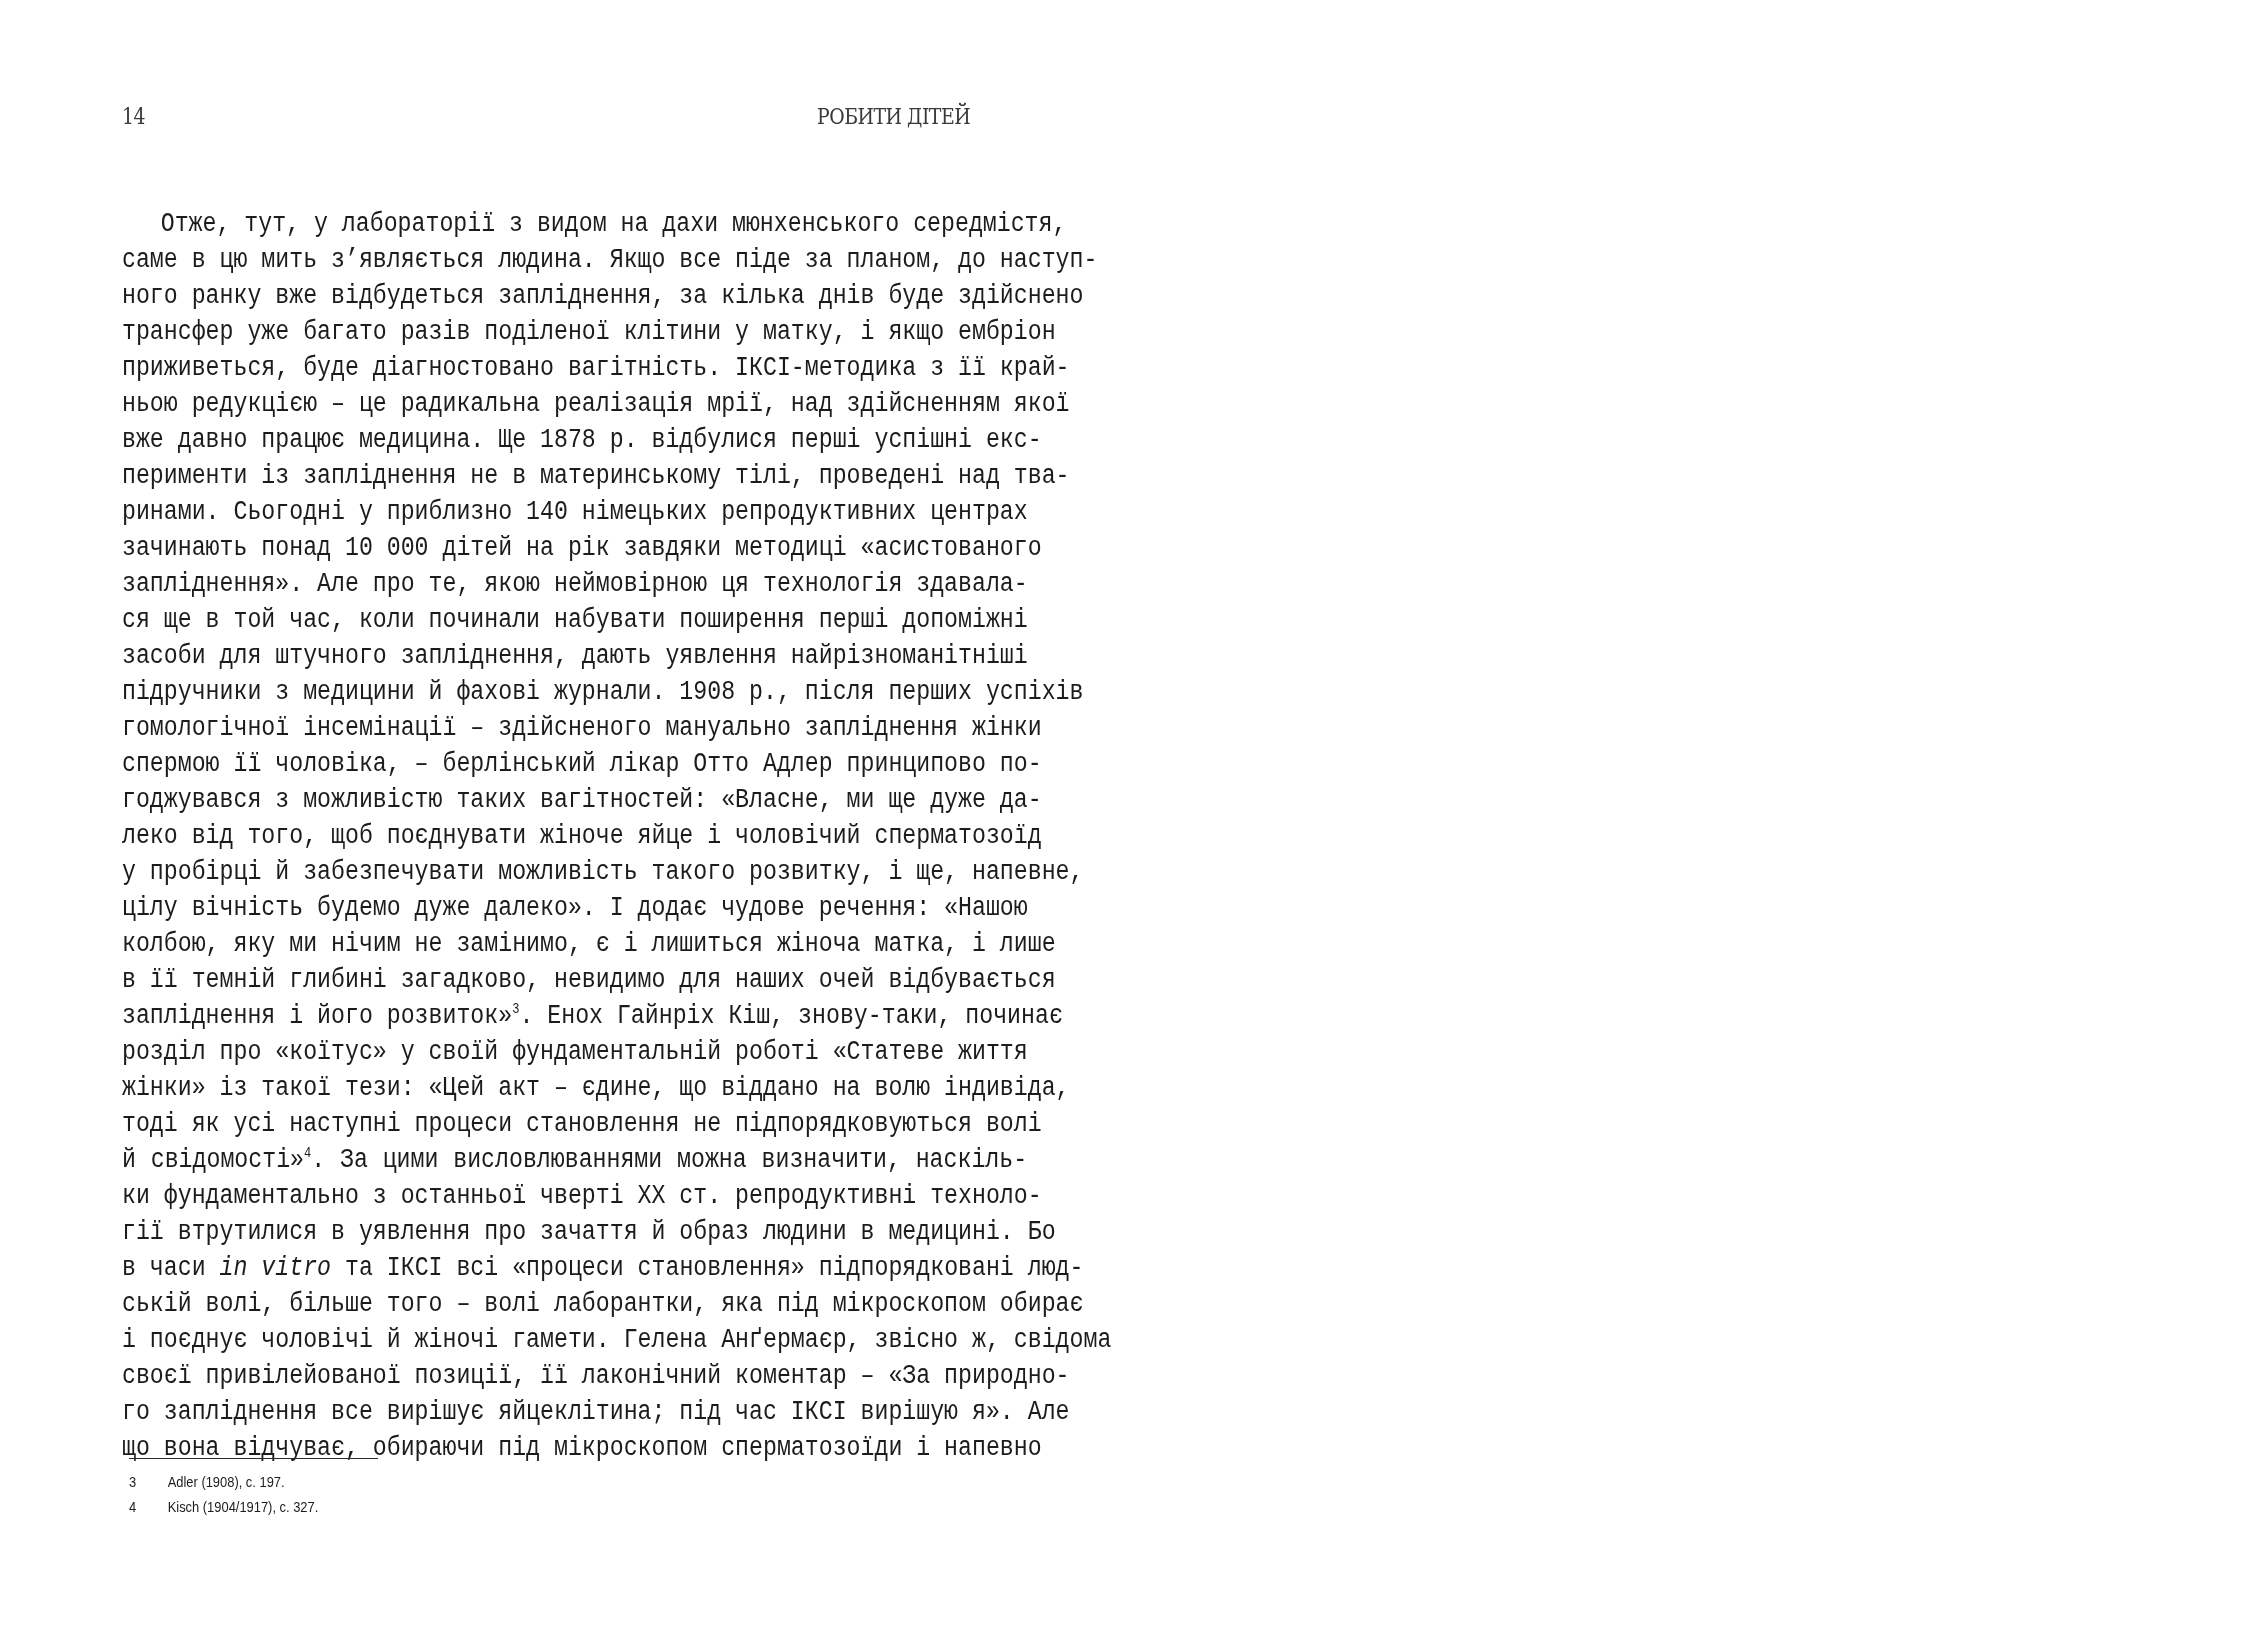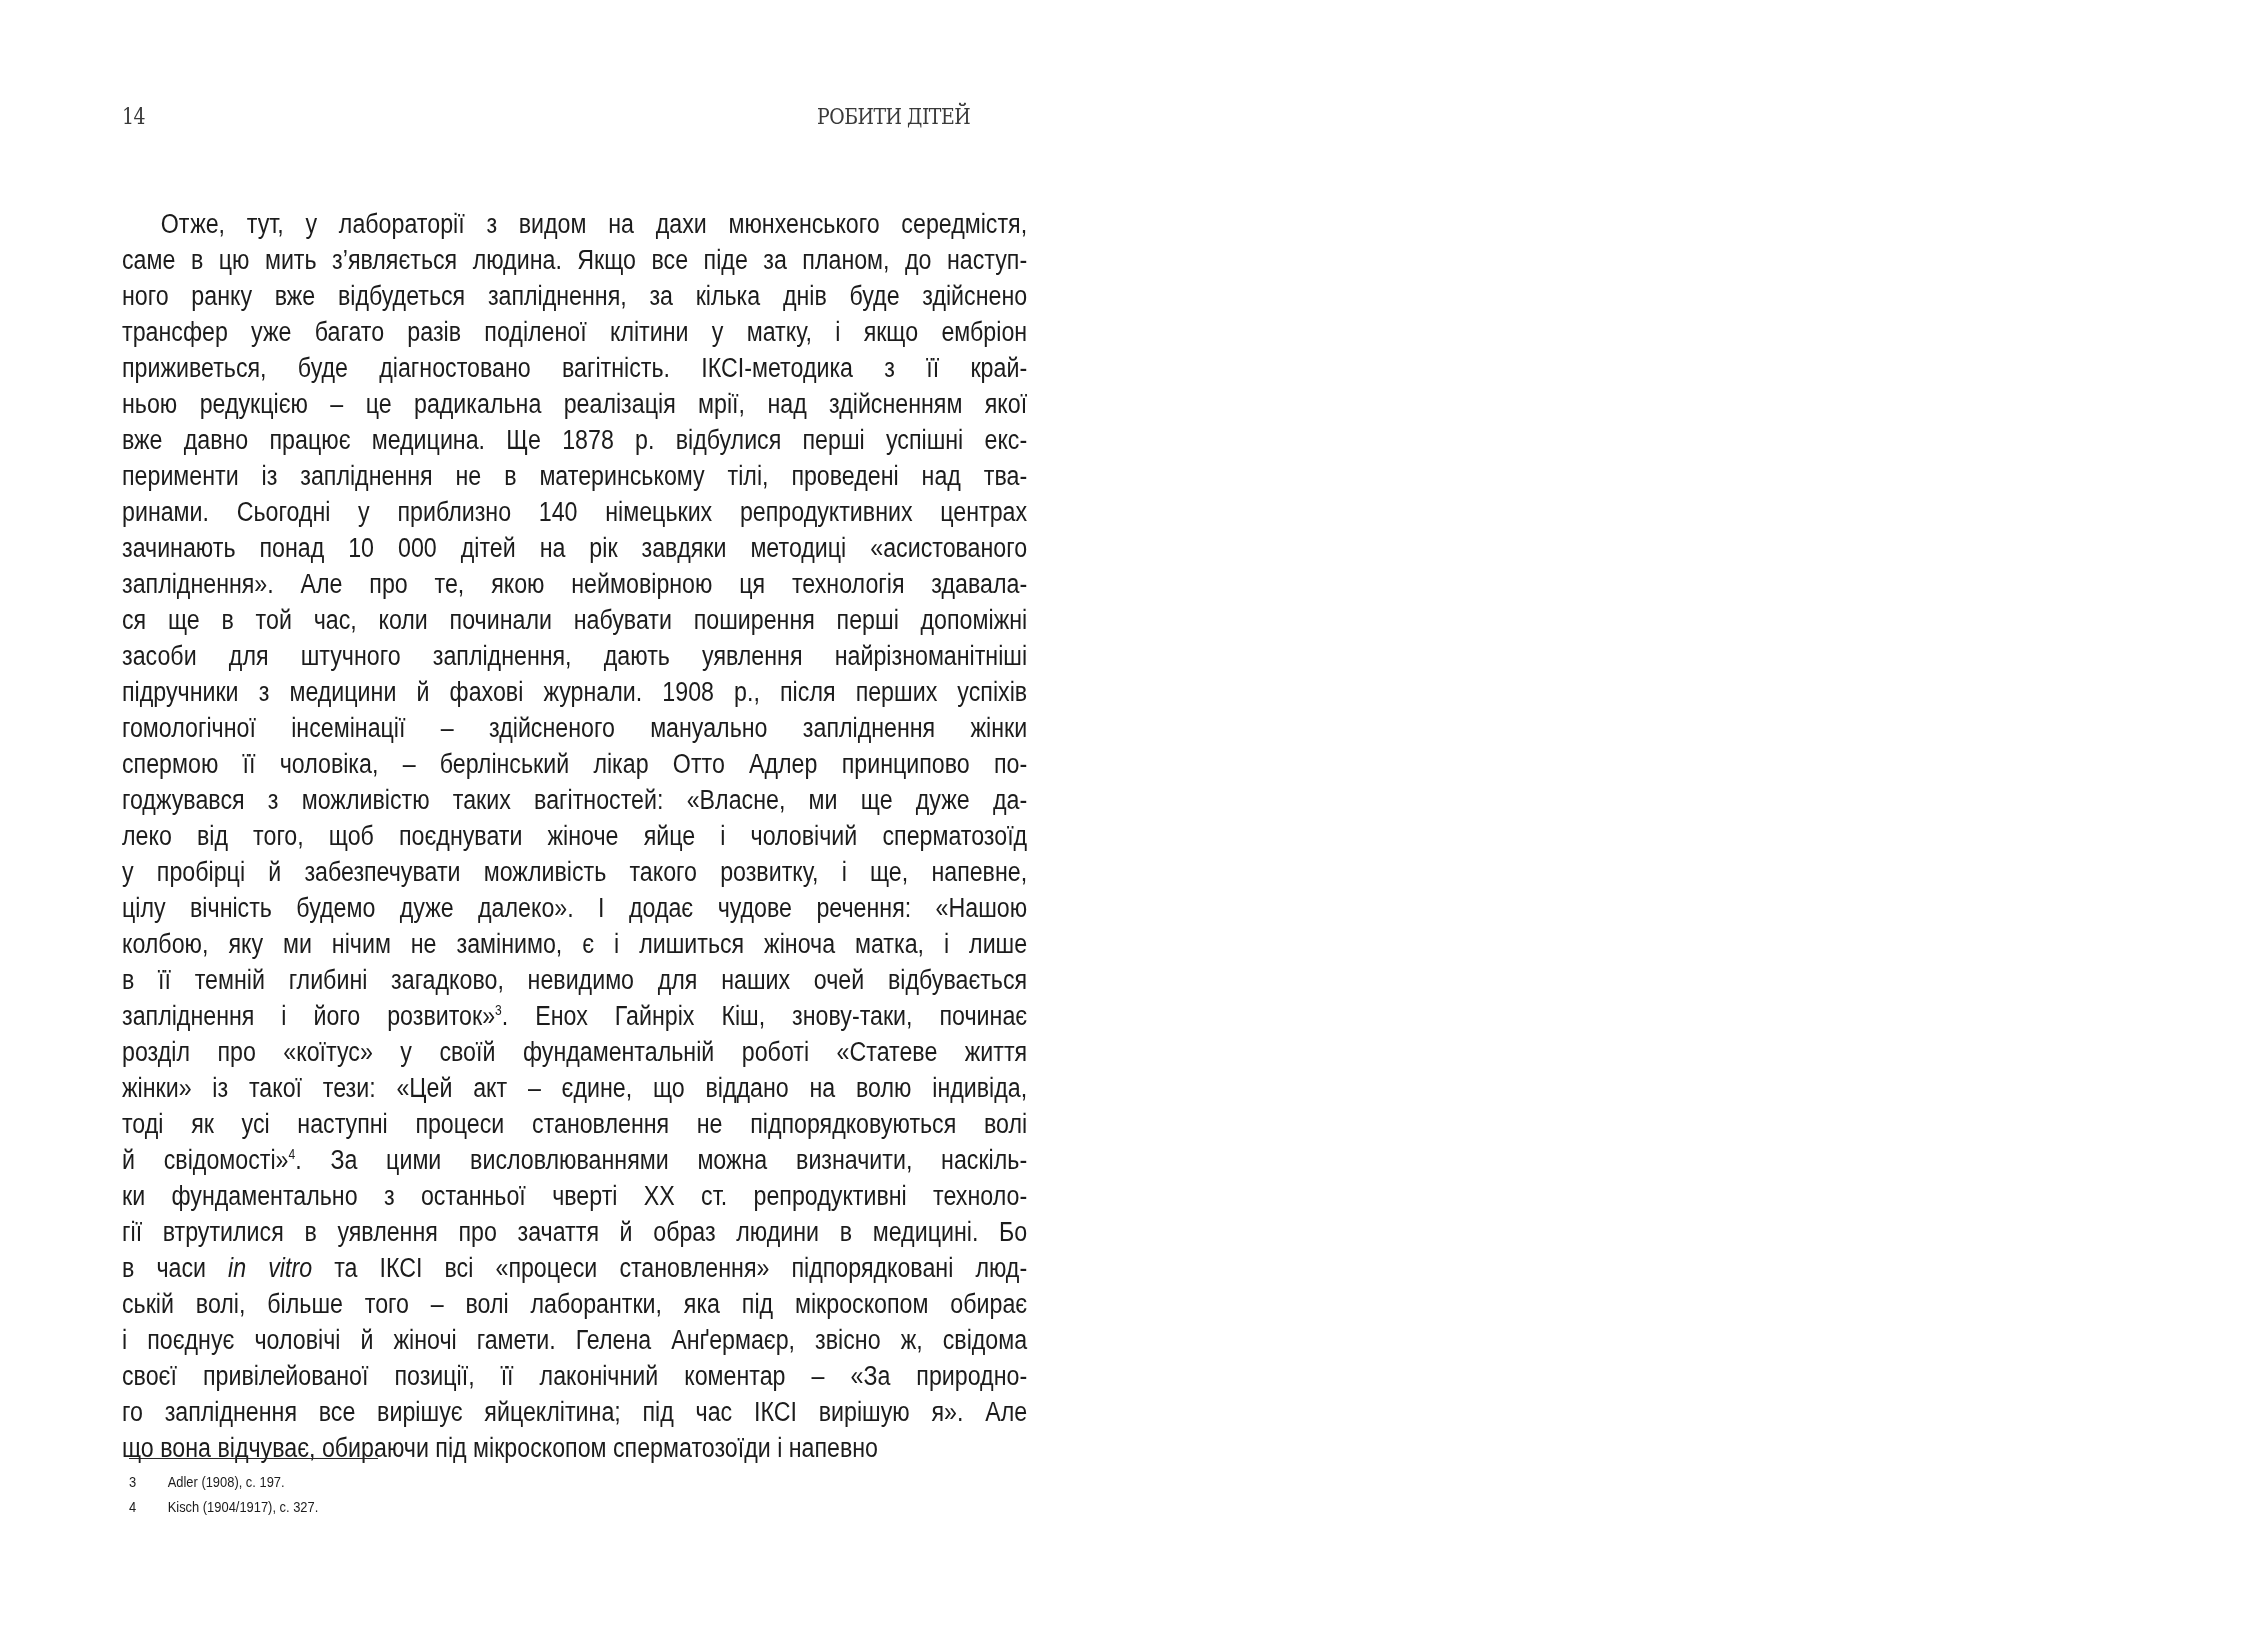--- a/index.html
+++ b/index.html
@@ -10,21 +10,21 @@
   .running-head {
     position: absolute; top: 103px;
     font-family: "DejaVu Serif", "Liberation Serif", serif;
     font-size: 23px; color: #3a3a3a; letter-spacing: -0.6px;
     transform: scaleX(0.82); transform-origin: left center; white-space: nowrap;
   }
   .rh-num-left { left: 122px; }
   .rh-title-left { left: 817px; }
   .body-text {
     position: absolute; top: 206px;
-    font-family: Liberation Sans, sans-serif;
+    font-family: Liberation Mono, monospace;
     font-size: 27px; line-height: 36px; color: #1c1c1c;
   }
   .page-left .body-text { left: 122px; width: 905px; }
   .line {
     display: block; white-space: nowrap; text-align: justify; text-align-last: justify;
     transform: scaleX(0.86); transform-origin: left center; width: 116.3%;
   }
   .line.indent { padding-left: 45px; box-sizing: border-box; }
   .line.last { text-align-last: left; }
   sup { font-size: 14px; line-height: 0; vertical-align: super; }

